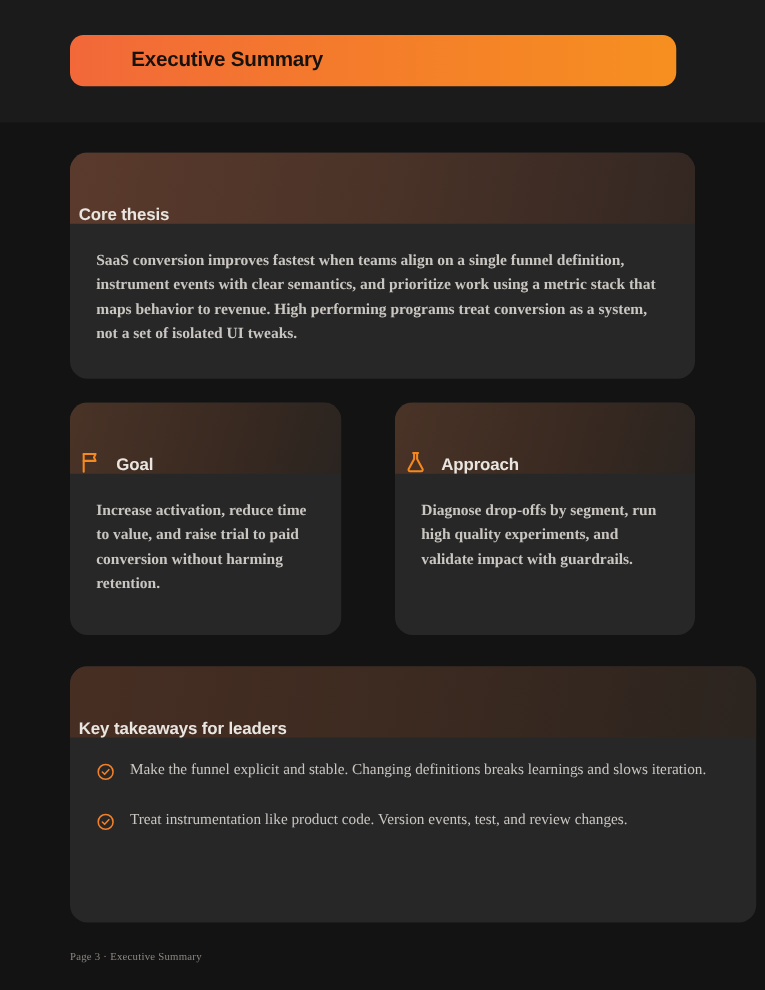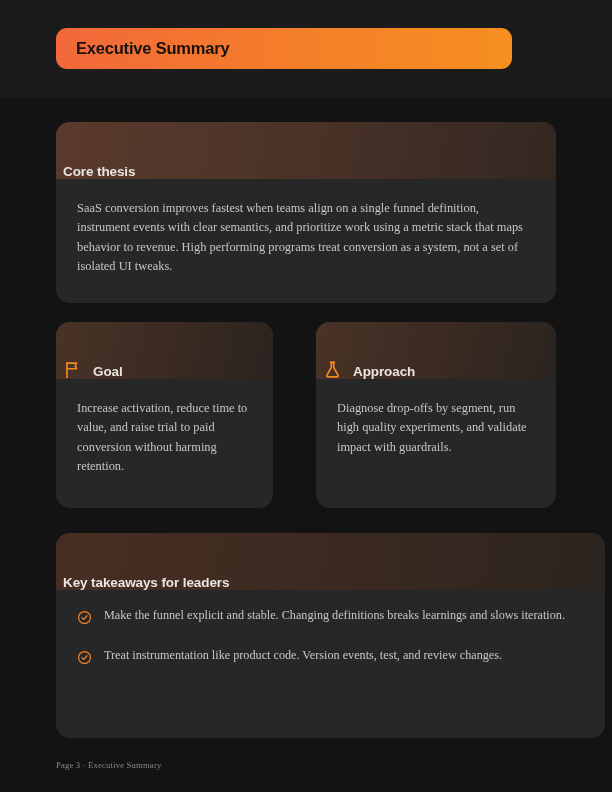--- a/index.html
+++ b/index.html
@@ -36,20 +36,21 @@
   .title-bar {
     position: absolute;
     left: 56px;
     top: 28px;
     width: 456px;
     height: 41px;
     border-radius: 11px;
     background: linear-gradient(90deg, #f2683a 0%, #f47a2c 42%, #f68f20 100%);
     display: flex;
     align-items: center;
+    padding-left: 29px;
   }
   .title-bar .title-text {
     margin-left: 20px;
     font-size: 16.5px;
     font-weight: bold;
     letter-spacing: -0.2px;
     color: #17120d;
     font-family: "Liberation Sans", sans-serif;
   }
 
@@ -93,20 +94,21 @@
   .card-body {
     padding: 20px 21px 22px 21px;
     box-sizing: border-box;
   }
   .body-text {
     font-family: "Liberation Serif", serif;
     font-size: 12.4px;
     line-height: 19.4px;
     color: #c9c5c1;
     margin: 0;
+    font-weight: bold;
   }
 
   
   #core-thesis-card {
     left: 56px;
     top: 122px;
     width: 500px;
     height: 181px;
   }
   #goal-card {

